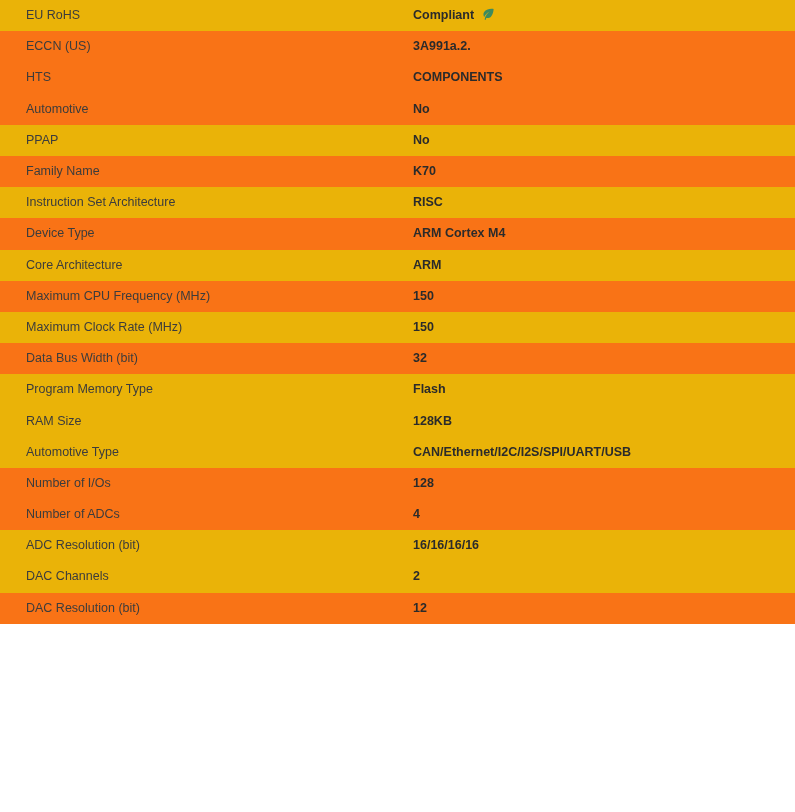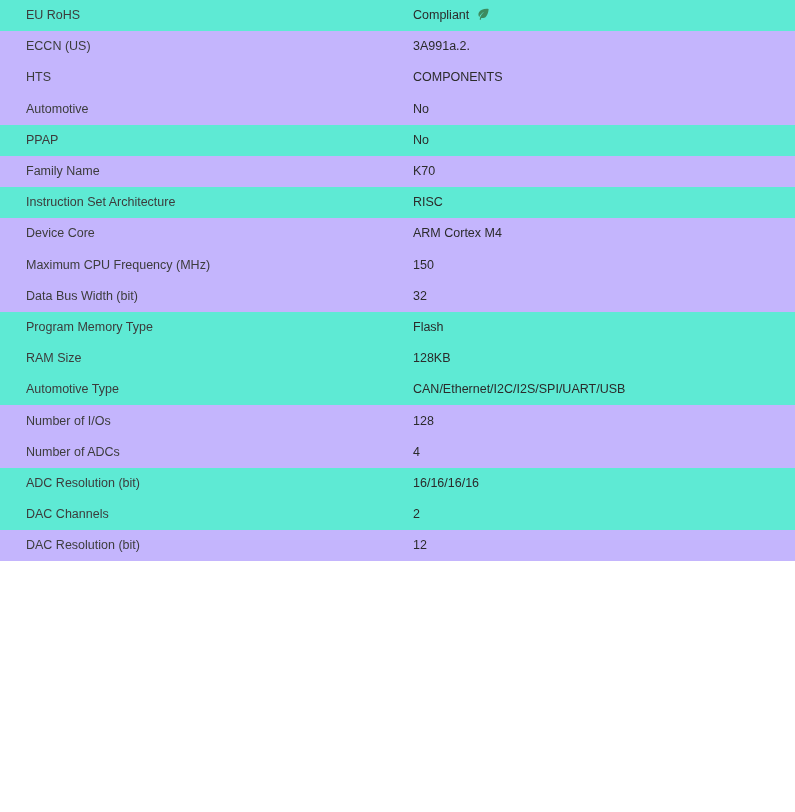--- a/index.html
+++ b/index.html
@@ -32,28 +32,28 @@
     border: none;
     white-space: nowrap;
     overflow: hidden;
   }
   .spec-table td.attr {
     color: #3c3c3c;
     font-weight: 400;
   }
   .spec-table td.val {
     color: #2b2b2b;
-    font-weight: 400;
+    font-weight: 700;
     padding-left: 23px;
   }
   .spec-table tr.shade td {
-    background: #5eead4;
+    background: #eab308;
   }
   .spec-table tr.plain td {
-    background: #c4b5fd;
+    background: #f97316;
   }
   .leaf-icon {
     display: inline-block;
     margin-left: 7px;
     vertical-align: -2px;
   }
   .leaf-icon svg { display: block; }
 </style>
 </head>
 <body>
@@ -88,25 +88,33 @@
       </tr>
       <tr class="plain">
         <td class="attr">Family Name</td>
         <td class="val"><span>K70</span></td>
       </tr>
       <tr class="shade">
         <td class="attr">Instruction Set Architecture</td>
         <td class="val"><span>RISC</span></td>
       </tr>
       <tr class="plain">
-        <td class="attr">Device Core</td>
+        <td class="attr">Device Type</td>
         <td class="val"><span>ARM Cortex M4</span></td>
+      </tr>
+      <tr class="shade">
+        <td class="attr">Core Architecture</td>
+        <td class="val"><span>ARM</span></td>
       </tr>
       <tr class="plain">
         <td class="attr">Maximum CPU Frequency (MHz)</td>
+        <td class="val"><span>150</span></td>
+      </tr>
+      <tr class="shade">
+        <td class="attr">Maximum Clock Rate (MHz)</td>
         <td class="val"><span>150</span></td>
       </tr>
       <tr class="plain">
         <td class="attr">Data Bus Width (bit)</td>
         <td class="val"><span>32</span></td>
       </tr>
       <tr class="shade">
         <td class="attr">Program Memory Type</td>
         <td class="val"><span>Flash</span></td>
       </tr>

